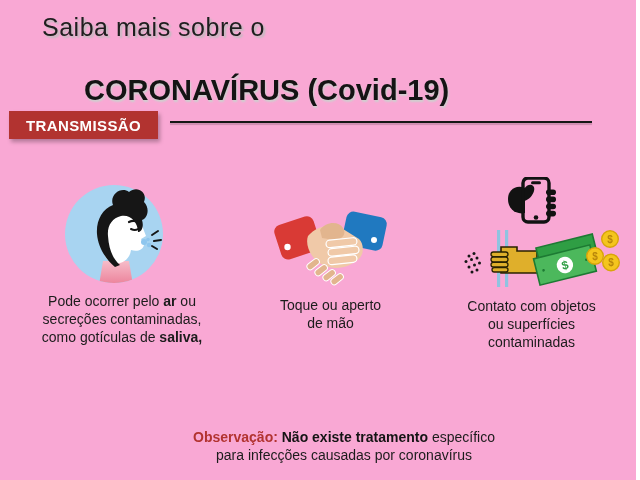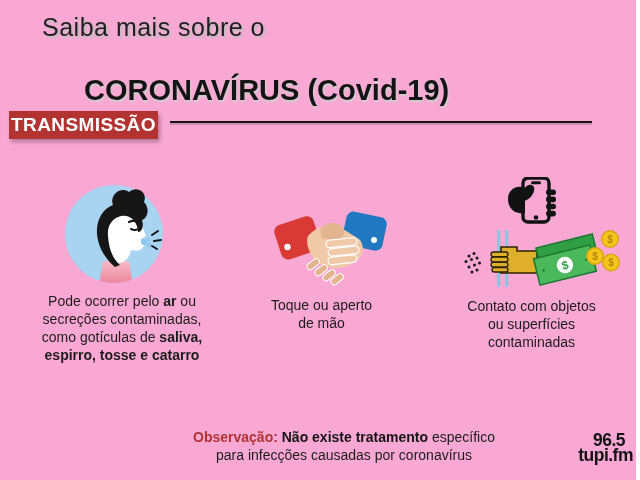--- a/index.html
+++ b/index.html
@@ -12,41 +12,41 @@
     position:absolute;left:42px;top:13px;font-size:25px;letter-spacing:.5px;
     color:#1f1f1f;text-shadow:2px 2px 2px #bdbdbd;white-space:nowrap;
   }
   .main-title{
     position:absolute;left:84px;top:44px;font-size:29px;font-weight:bold;
     color:#141414;text-shadow:1px 2px 2px #cfcfcf;white-space:nowrap;letter-spacing:0px;margin-top:30px;
   }
   
   .badge{
     position:absolute;left:9px;top:111px;width:149px;height:28px;
-    background:#b23330;color:#ffffff;font-weight:bold;font-size:19px;letter-spacing:.4px;
+    background:#b23330;color:#ffffff;font-weight:bold;font-size:15px;letter-spacing:.4px;
     display:flex;align-items:center;justify-content:center;
     box-shadow:2px 3px 4px rgba(0,0,0,.28);
   }
   .rule{
     position:absolute;left:170px;top:121px;width:422px;height:2px;background:#161616;
     box-shadow:0 2px 1px rgba(0,0,0,.18);
   }
   
   .icon-abs{position:absolute;}
   .person-icon{left:63px;top:181px;width:104px;height:104px;}
   .handshake-icon{left:272px;top:204px;width:118px;height:86px;}
   .phone-icon{left:506px;top:177px;width:50px;height:50px;}
   .rail-icon{left:461px;top:230px;width:78px;height:57px;}
   .money-icon{left:527px;top:227px;width:102px;height:63px;}
   
   .caption{
     position:absolute;text-align:center;font-size:14px;line-height:18px;color:#1c1c1c;
   }
   .caption-1{left:8px;top:292px;width:228px;}
-  .caption-2{left:234px;top:296px;width:175px;}
+  .caption-2{left:243px;top:296px;width:175px;}
   .caption-3{left:429px;top:297px;width:205px;}
   .caption b{font-weight:bold;}
   
   .note{
     position:absolute;left:126px;top:428px;width:436px;text-align:center;
     font-size:14px;line-height:18px;color:#1c1c1c;
   }
   .note .obs{color:#b23330;font-weight:bold;}
   .note b{font-weight:bold;color:#141414;}
   
@@ -165,37 +165,32 @@
       <text x="68" y="32.8" text-anchor="middle" font-size="10" font-weight="bold" fill="#b8860b">$</text>
       <circle cx="84" cy="35.5" r="8.3" fill="#f4c51d" stroke="#d8a50a" stroke-width="1.4"></circle>
       <text x="84" y="39.3" text-anchor="middle" font-size="10" font-weight="bold" fill="#b8860b">$</text>
     </g>
   </svg>
 
   <div class="caption caption-1">
     <div><span>Pode ocorrer pelo </span><b>ar</b><span> ou</span></div>
     <div>secreções contaminadas,</div>
     <div><span>como gotículas de </span><b>saliva,</b></div>
-    <div><b>espirro, tosse e catarro</b></div>
   </div>
 
   <div class="caption caption-2">
     <div>Toque ou aperto</div>
     <div>de mão</div>
   </div>
 
   <div class="caption caption-3">
     <div>Contato com objetos</div>
     <div>ou superfícies</div>
     <div>contaminadas</div>
   </div>
 
   <div class="note">
     <div><span class="obs">Observação:</span><b> Não existe tratamento</b><span> específico</span></div>
     <div>para infecções causadas por coronavírus</div>
   </div>
 
-  <div class="logo">
-    <div class="freq">96.5</div>
-    <div>tupi.fm</div>
-  </div>
 
 </div>
 
 </body></html>

